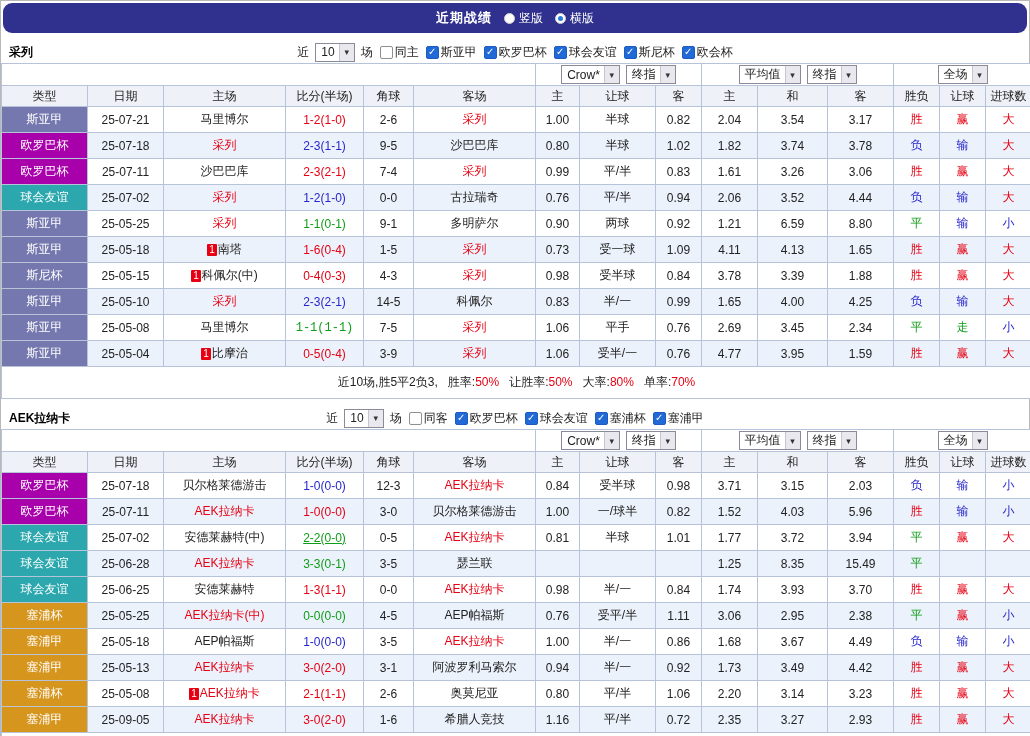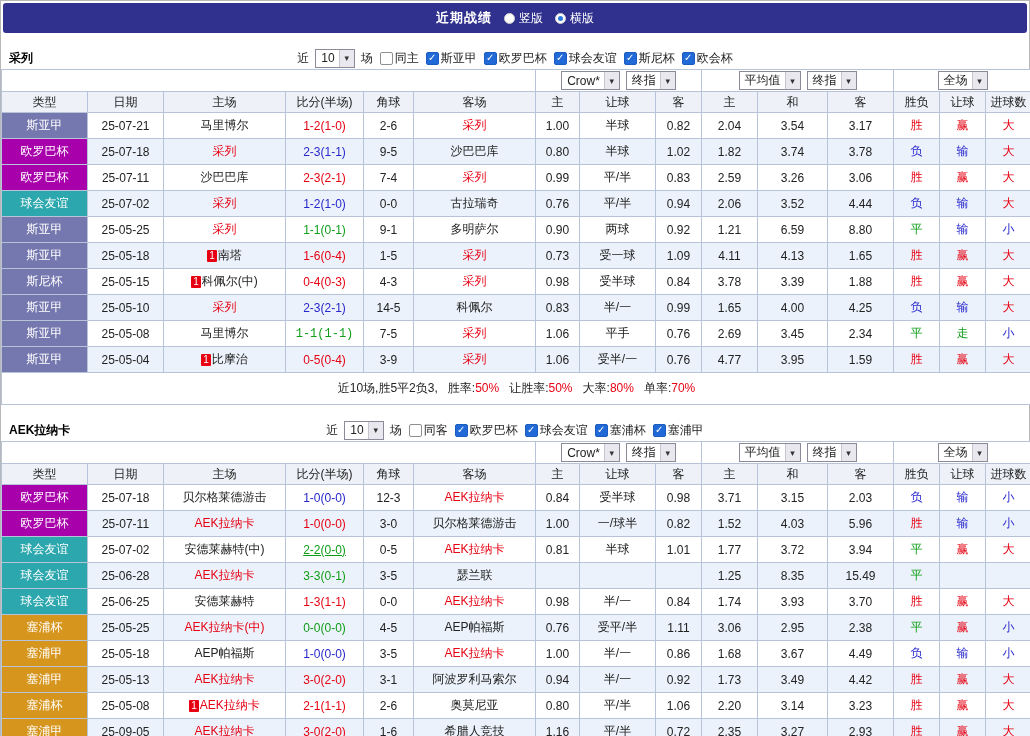--- a/index.html
+++ b/index.html
@@ -7,36 +7,36 @@
   body {
     width: 1030px;
     font-family: "Liberation Sans", "DejaVu Sans", sans-serif;
     font-size: 12px;
     color: #222;
     background: #fff;
   }
   .page { width: 1030px; border: 1px solid #b8b8b8; background: #fff; }
 
   .topbar {
-    height: 30px; margin: 2px; border-radius: 3px;
+    height: 30px; margin: 2px; border-radius: 9px;
     background: #30308e; color: #fff;
     display: flex; align-items: center; justify-content: center; gap: 12px;
   }
   .topbar .title { font-weight: bold; font-size: 13px; letter-spacing: 1px; }
   .radio-group { display: inline-flex; align-items: center; gap: 4px; cursor: default; }
   .radio {
     width: 11px; height: 11px; border-radius: 50%;
     background: #fff; border: 1px solid #cfcfcf; position: relative; display: inline-block;
   }
   .radio.selected::after {
     content: ''; position: absolute; left: 2px; top: 2px;
     width: 5px; height: 5px; border-radius: 50%; background: #2a7ae0;
   }
 
-  .section { margin-top: 14px; }
+  .section { margin-top: 8px; }
   .section-header { position: relative; height: 22px; display: flex; align-items: center; justify-content: center; }
   .team-name { position: absolute; left: 8px; font-weight: bold; color: #000; }
   .filters { display: flex; align-items: center; gap: 3px; }
   .chk-group { display: inline-flex; align-items: center; gap: 2px; margin-left: 4px; }
   .checkbox {
     width: 13px; height: 13px; border: 1px solid #8f8f8f; border-radius: 2px; background: #fff;
     display: inline-flex; align-items: center; justify-content: center;
     font-size: 10px; line-height: 1; color: #fff; font-weight: bold;
   }
   .checkbox.checked { background: #2169d6; border-color: #1c5cc0; }
@@ -215,21 +215,21 @@
             <tr class="data">
               <td class="type" style="background: rgb(168, 0, 171);">欧罗巴杯</td>
               <td>25-07-11</td>
               <td class="team-cell"><span class="">沙巴巴库</span></td>
               <td style="color: rgb(230, 0, 18);">2-3(2-1)</td>
               <td>7-4</td>
               <td class="team-cell"><span class="focal">采列</span></td>
               <td>0.99</td>
               <td>平/半</td>
               <td>0.83</td>
-              <td>2.59</td>
+              <td>1.61</td>
               <td>3.26</td>
               <td>3.06</td>
               <td style="color: rgb(230, 0, 18);">胜</td>
               <td style="color: rgb(230, 0, 18);">赢</td>
               <td style="color: rgb(230, 0, 18);">大</td>
             </tr>
             <tr class="data alt">
               <td class="type" style="background: rgb(43, 167, 173);">球会友谊</td>
               <td>25-07-02</td>
               <td class="team-cell"><span class="focal">采列</span></td>

